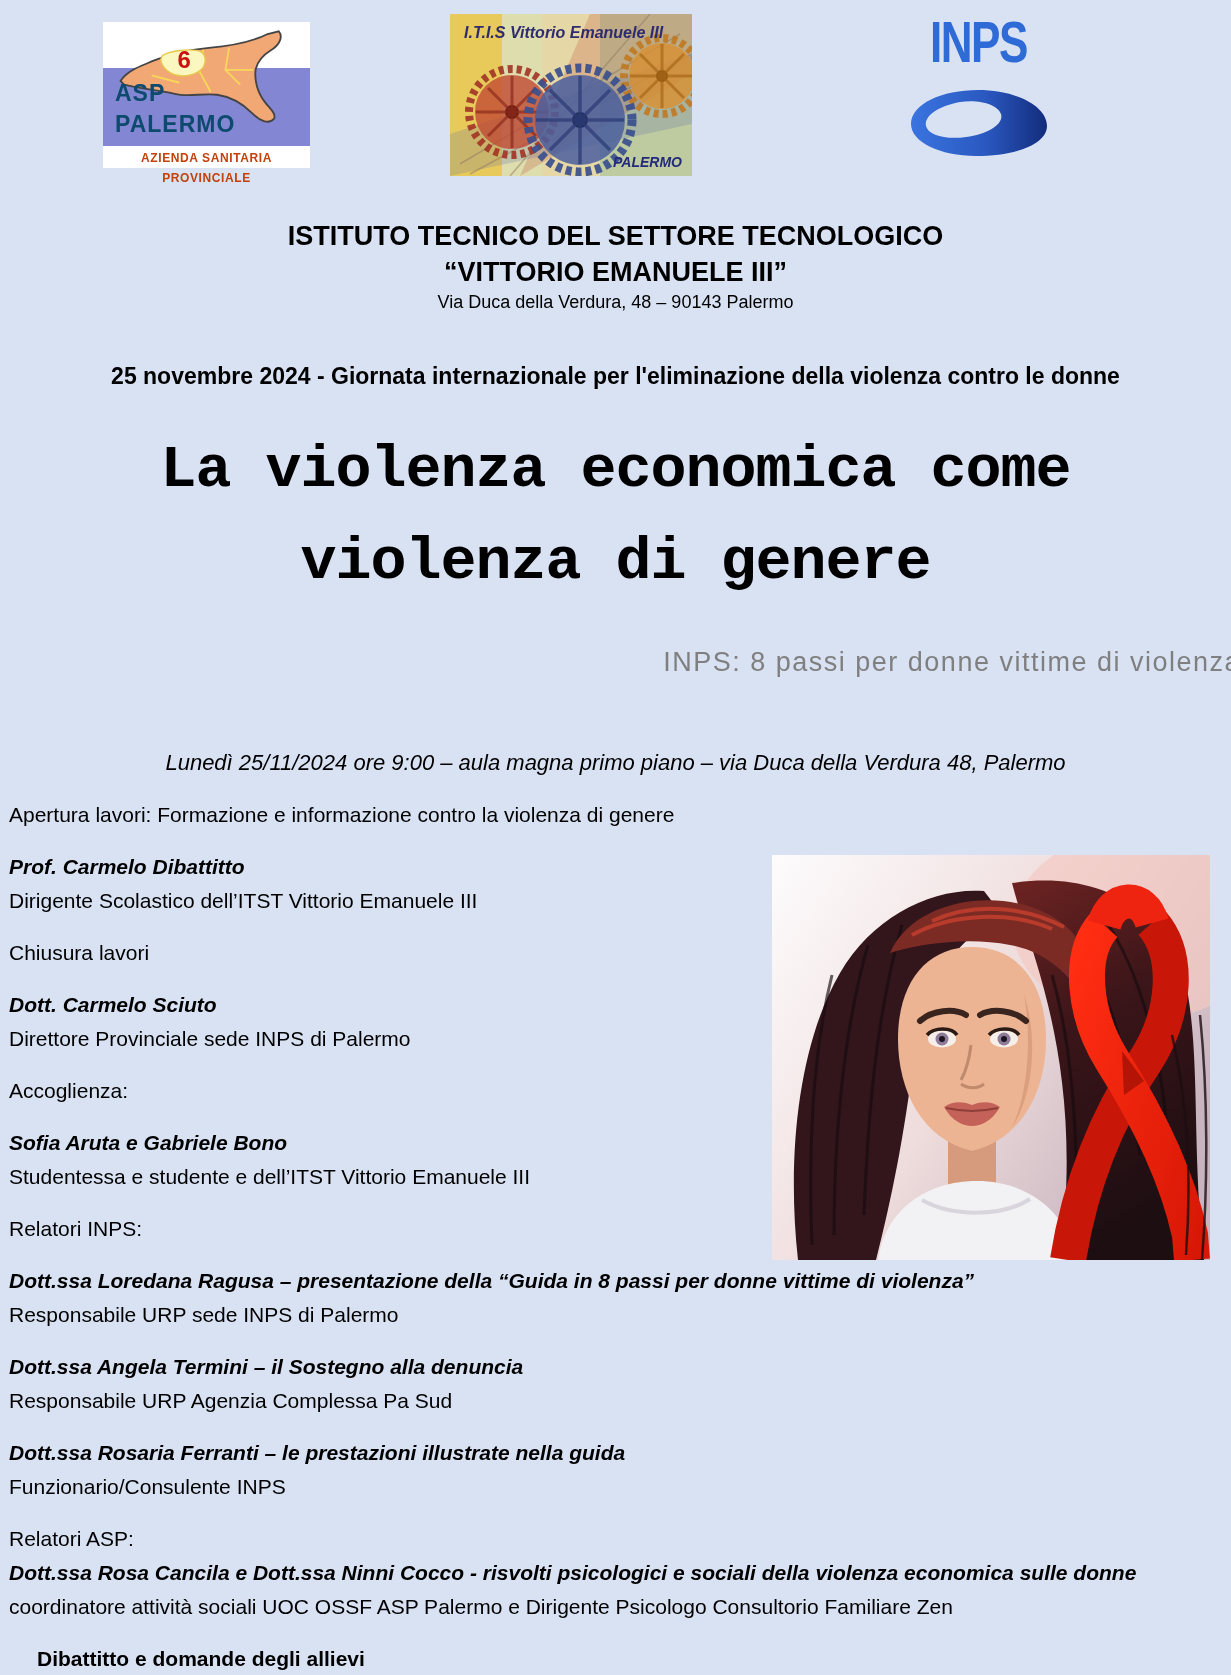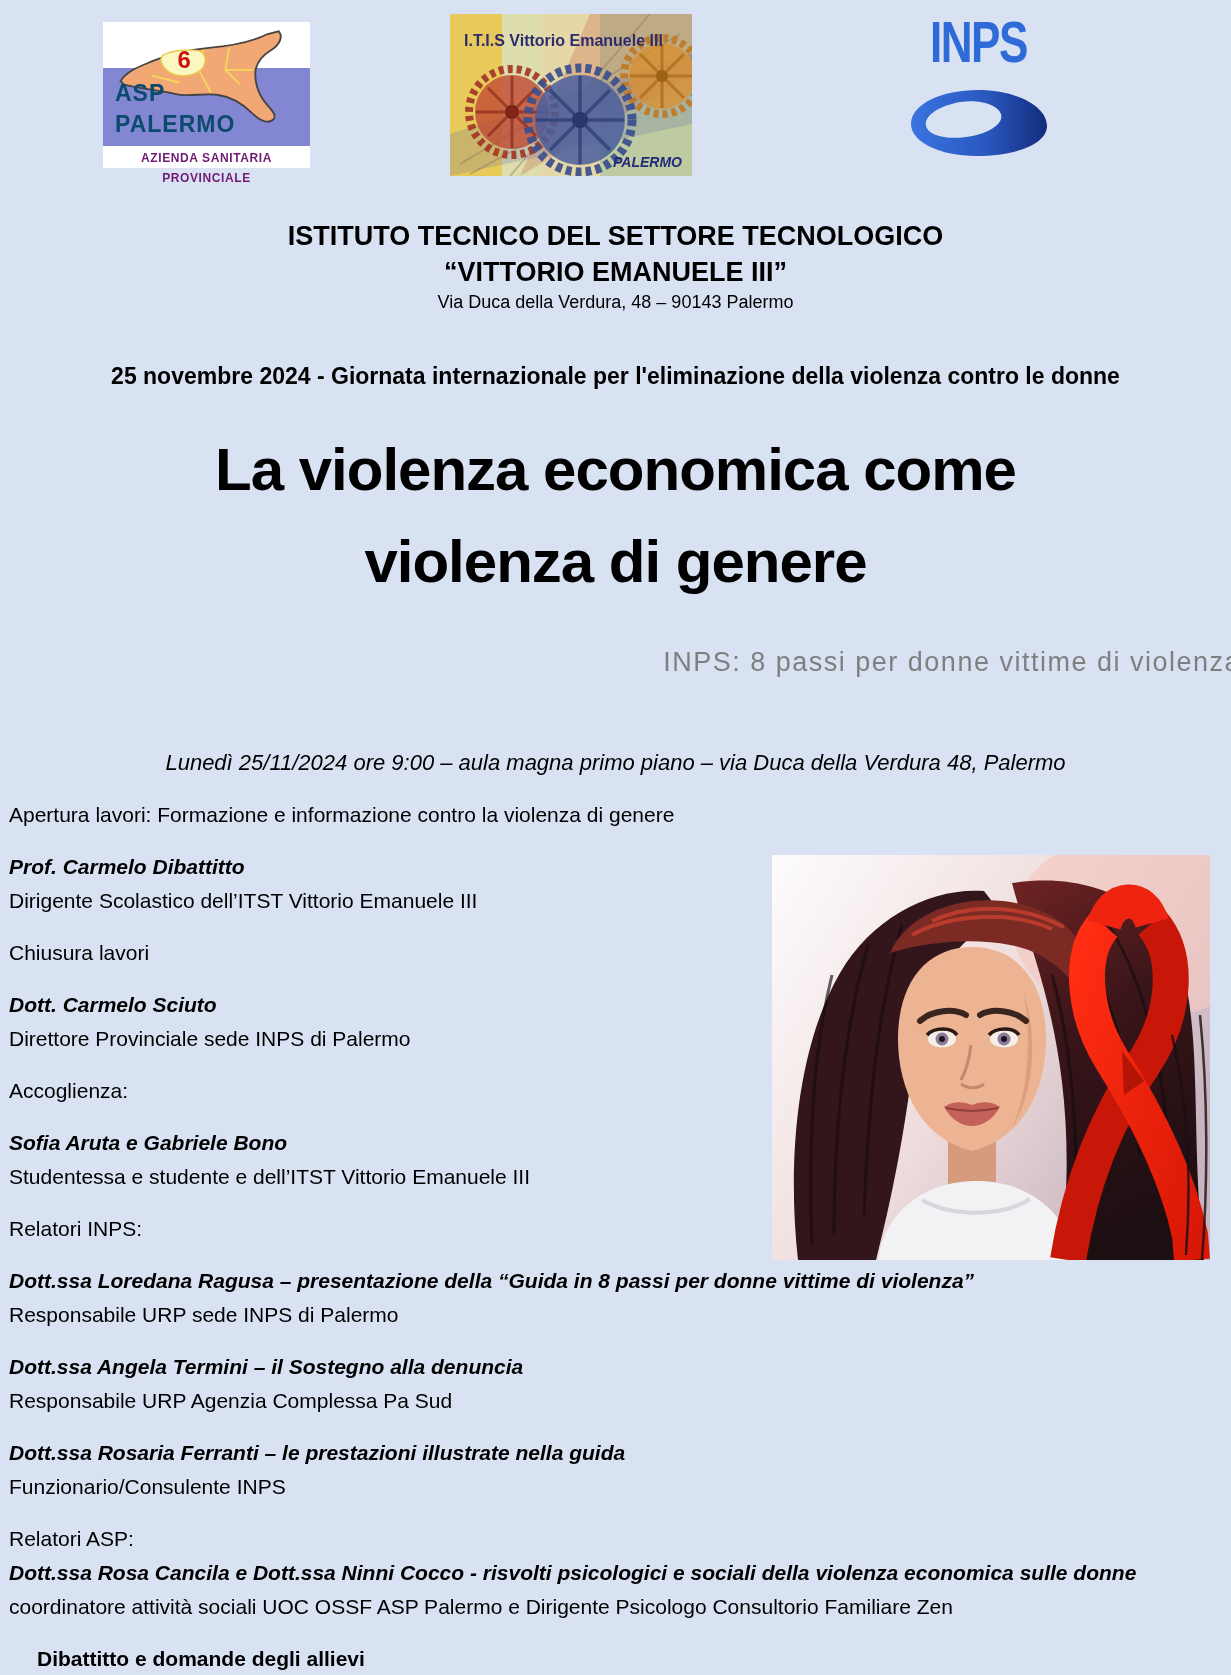--- a/index.html
+++ b/index.html
@@ -5,37 +5,37 @@
   html,body{margin:0;padding:0;}
   body{
     width:1231px;height:1675px;position:relative;overflow:hidden;
     background:#d9e2f3;color:#000;
     font-family:"Liberation Sans",sans-serif;
   }
   
   .asp-logo{position:absolute;left:103px;top:22px;width:207px;height:146px;background:#ffffff;}
   .asp-band{position:absolute;left:0;top:46px;width:207px;height:78px;background:#8387d3;}
   .asp-caption{position:absolute;left:0;top:126px;width:207px;height:20px;background:#ffffff;
-    font-size:12px;font-weight:bold;letter-spacing:.6px;color:#701a75;text-align:center;line-height:20px;}
+    font-size:12px;font-weight:bold;letter-spacing:.6px;color:#c2410c;text-align:center;line-height:20px;}
   .asp-map{position:absolute;left:12px;top:4px;}
   .asp-text{position:absolute;left:12px;top:56px;color:#0c4a6e;font-weight:bold;font-size:23px;line-height:31px;letter-spacing:1px;}
   .itis-logo{position:absolute;left:450px;top:14px;width:242px;height:162px;overflow:hidden;}
-  .itis-title{position:absolute;left:14px;top:18px;width:230px;color:#2e2c6e;font-size:16px;font-weight:bold;}
+  .itis-title{position:absolute;left:14px;top:10px;width:230px;color:#2e2c6e;font-size:16px;font-weight:bold;font-style:italic;}
   .itis-city{position:absolute;right:10px;bottom:6px;color:#232a7a;font-size:14px;font-weight:bold;font-style:italic;}
   .inps-logo{position:absolute;left:930px;top:12px;width:150px;height:150px;}
   .inps-text{font-size:58px;font-weight:bold;color:#2e6bd6;letter-spacing:-2px;
     transform:scaleX(.76);transform-origin:left top;line-height:60px;}
   .inps-swoosh{position:absolute;left:-22px;top:76px;}
   
   .school-header{position:absolute;top:218px;left:0;width:100%;text-align:center;}
   .school-line{font-weight:bold;font-size:27px;line-height:36px;margin:0;}
   .school-address{font-size:18px;line-height:24px;margin:0;}
   .date-line{position:absolute;top:363px;left:0;width:100%;text-align:center;font-weight:bold;font-size:23px;margin:0;}
   .main-title{position:absolute;top:424px;left:0;width:100%;text-align:center;
-    font-weight:bold;font-size:60px;line-height:92px;letter-spacing:-1px;margin:0;}
+    font-weight:bold;font-size:60px;line-height:92px;letter-spacing:-1px;margin:0;font-family:Liberation Mono, monospace;}
   .subtitle{position:absolute;top:637px;left:0;width:100%;text-align:right;
     font-size:27px;color:#7f7f7f;letter-spacing:1.5px;margin:10px;}
   .event-info{position:absolute;top:750px;left:0;width:100%;text-align:center;
     font-style:italic;font-size:22px;margin:0;}
   
   .program{position:absolute;top:798px;left:9px;width:1215px;}
   .group{margin:0 0 18px 0;}
   .line{margin:0;font-size:21px;line-height:34px;}
   .r{font-weight:normal;font-style:normal;}
   .bi{font-weight:bold;font-style:italic;}

